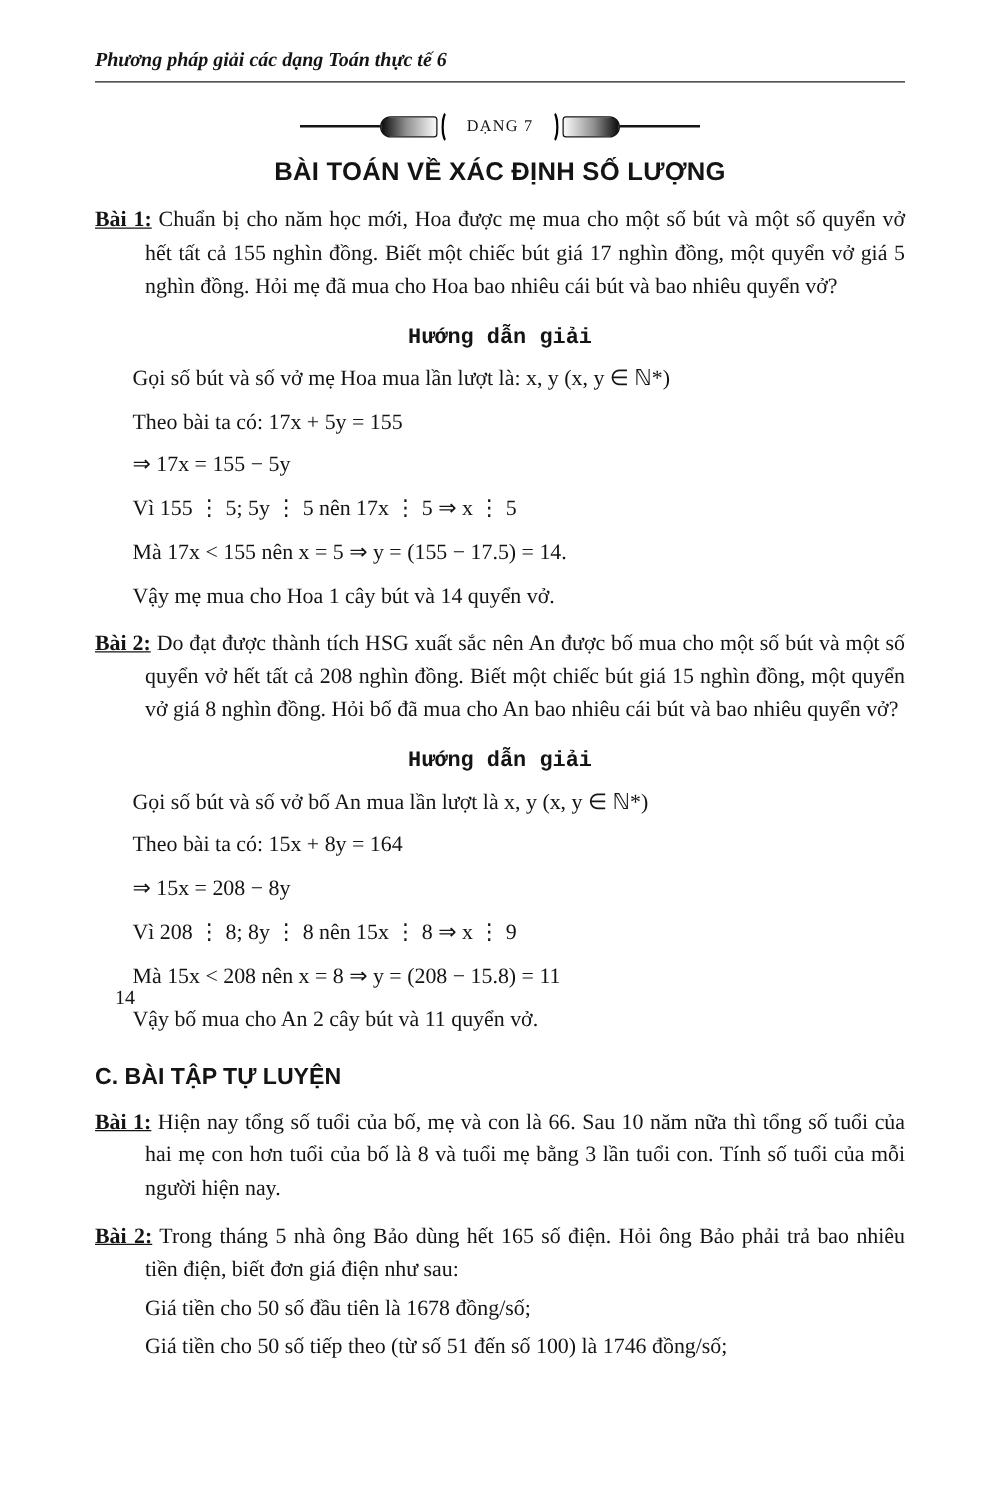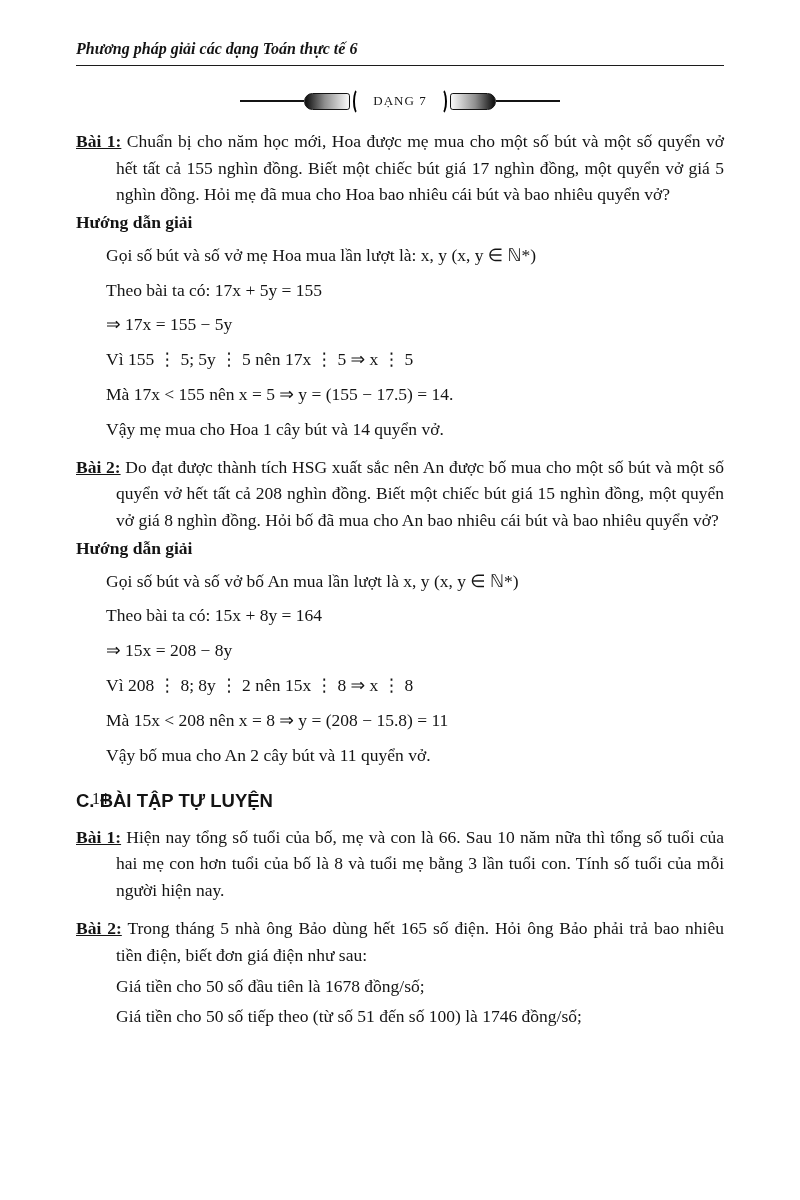--- a/index.html
+++ b/index.html
@@ -80,24 +80,25 @@
     text-align: justify;
     padding-left: 40px;
     text-indent: -40px;
     margin-top: 12px;
   }
   .prob-label {
     font-weight: bold;
     text-decoration: underline;
   }
   .sol-heading {
-    text-align: left;
+    text-align: center;
     font-weight: bold;
     font-size: 17.5px;
-    margin-top: 4px;
+    margin-top: 18px;
+    font-family: Liberation Mono, monospace;
   }
   .sol-line {
     font-size: 17.5px;
     line-height: 1.42;
     margin: 10px 0 0 30px;
   }
   .sub-line {
     font-size: 17.5px;
     line-height: 1.52;
     margin: 4px 0 0 40px;
@@ -119,38 +120,39 @@
   <div class="banner">
     <span class="hline"></span>
     <span class="roll roll-left"></span>
     <span class="paren paren-left"></span>
     <span class="banner-label">DẠNG 7</span>
     <span class="paren paren-right"></span>
     <span class="roll roll-right"></span>
     <span class="hline"></span>
   </div>
 
+  <h1 class="page-title">BÀI TOÁN VỀ XÁC ĐỊNH SỐ LƯỢNG</h1>
 
   <p class="problem"><span class="prob-label">Bài 1:</span> <span>Chuẩn bị cho năm học mới, Hoa được mẹ mua cho một số bút và một số quyển vở hết tất cả 155 nghìn đồng. Biết một chiếc bút giá 17 nghìn đồng, một quyển vở giá 5 nghìn đồng. Hỏi mẹ đã mua cho Hoa bao nhiêu cái bút và bao nhiêu quyển vở?</span></p>
 
   <p class="sol-heading">Hướng dẫn giải</p>
   <p class="sol-line">Gọi số bút và số vở mẹ Hoa mua lần lượt là: x, y (x, y ∈ ℕ*)</p>
   <p class="sol-line">Theo bài ta có: 17x + 5y = 155</p>
   <p class="sol-line">⇒ 17x = 155 − 5y</p>
   <p class="sol-line">Vì 155 ⋮ 5; 5y ⋮ 5 nên 17x ⋮ 5 ⇒ x ⋮ 5</p>
   <p class="sol-line">Mà 17x &lt; 155 nên x = 5 ⇒ y = (155 − 17.5) = 14.</p>
   <p class="sol-line">Vậy mẹ mua cho Hoa 1 cây bút và 14 quyển vở.</p>
 
   <p class="problem"><span class="prob-label">Bài 2:</span> <span>Do đạt được thành tích HSG xuất sắc nên An được bố mua cho một số bút và một số quyển vở hết tất cả 208 nghìn đồng. Biết một chiếc bút giá 15 nghìn đồng, một quyển vở giá 8 nghìn đồng. Hỏi bố đã mua cho An bao nhiêu cái bút và bao nhiêu quyển vở?</span></p>
 
   <p class="sol-heading">Hướng dẫn giải</p>
   <p class="sol-line">Gọi số bút và số vở bố An mua lần lượt là x, y (x, y ∈ ℕ*)</p>
   <p class="sol-line">Theo bài ta có: 15x + 8y = 164</p>
   <p class="sol-line">⇒ 15x = 208 − 8y</p>
-  <p class="sol-line">Vì 208 ⋮ 8;  8y ⋮ 2 nên 15x ⋮ 8 ⇒ x ⋮ 8</p>
+  <p class="sol-line">Vì 208 ⋮ 8;  8y ⋮ 8 nên 15x ⋮ 8 ⇒ x ⋮ 9</p>
   <p class="sol-line">Mà 15x &lt; 208 nên x = 8 ⇒ y = (208 − 15.8) = 11</p>
   <p class="sol-line">Vậy bố mua cho An 2 cây bút và 11 quyển vở.</p>
 
   <h2 class="section-heading">C. BÀI TẬP TỰ LUYỆN</h2>
 
   <p class="problem"><span class="prob-label">Bài 1:</span> <span>Hiện nay tổng số tuổi của bố, mẹ và con là 66. Sau 10 năm nữa thì tổng số tuổi của hai mẹ con hơn tuổi của bố là 8 và tuổi mẹ bằng 3 lần tuổi con. Tính số tuổi của mỗi người hiện nay.</span></p>
 
   <p class="problem"><span class="prob-label">Bài 2:</span> <span>Trong tháng 5 nhà ông Bảo dùng hết 165 số điện. Hỏi ông Bảo phải trả bao nhiêu tiền điện, biết đơn giá điện như sau:</span></p>
   <p class="sub-line">Giá tiền cho 50 số đầu tiên là 1678 đồng/số;</p>
   <p class="sub-line">Giá tiền cho 50 số tiếp theo (từ số 51 đến số 100) là 1746 đồng/số;</p>

